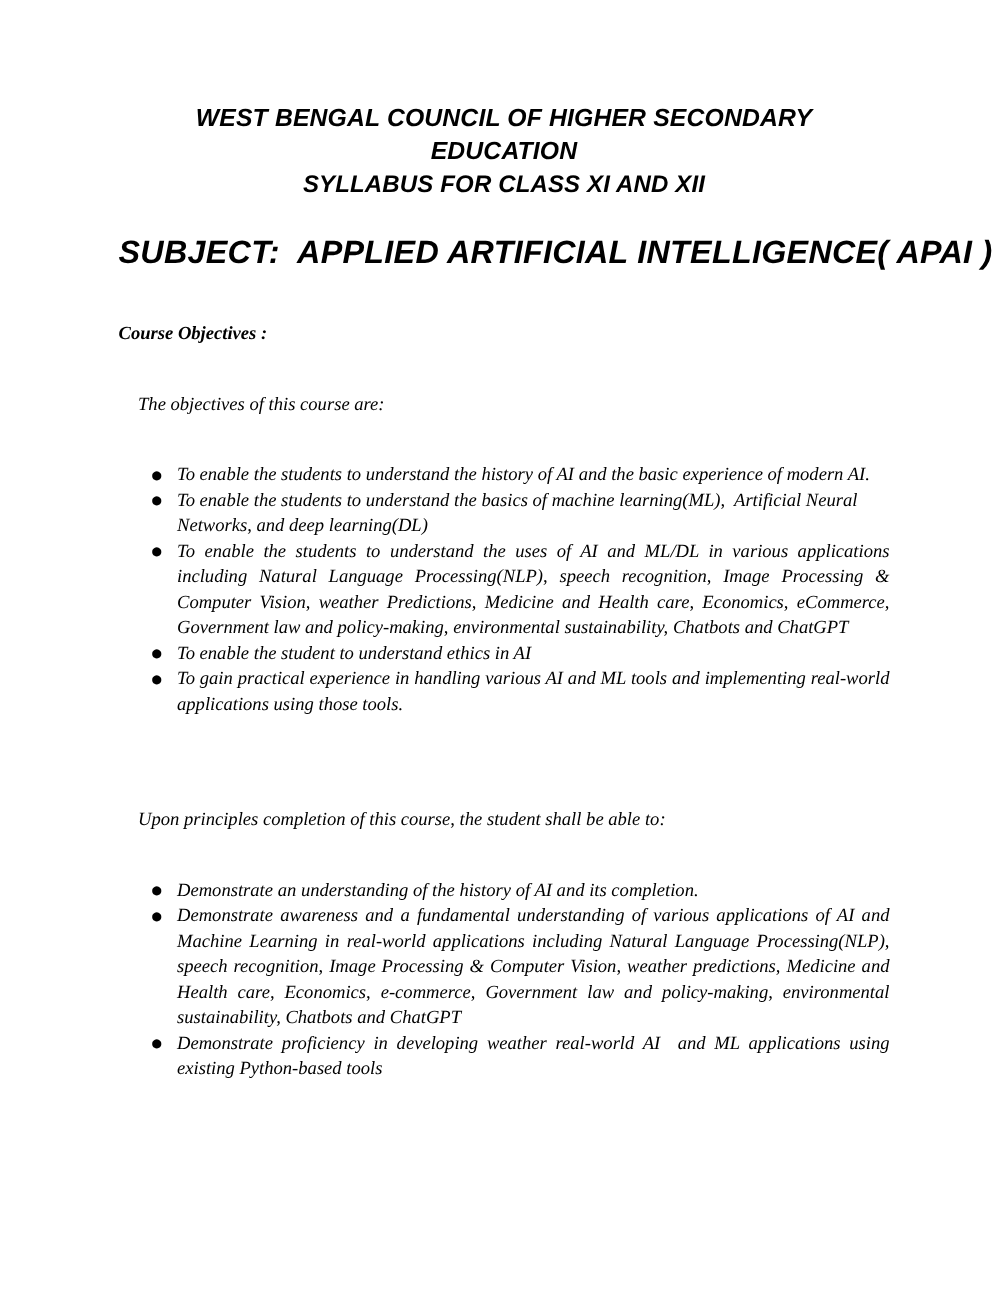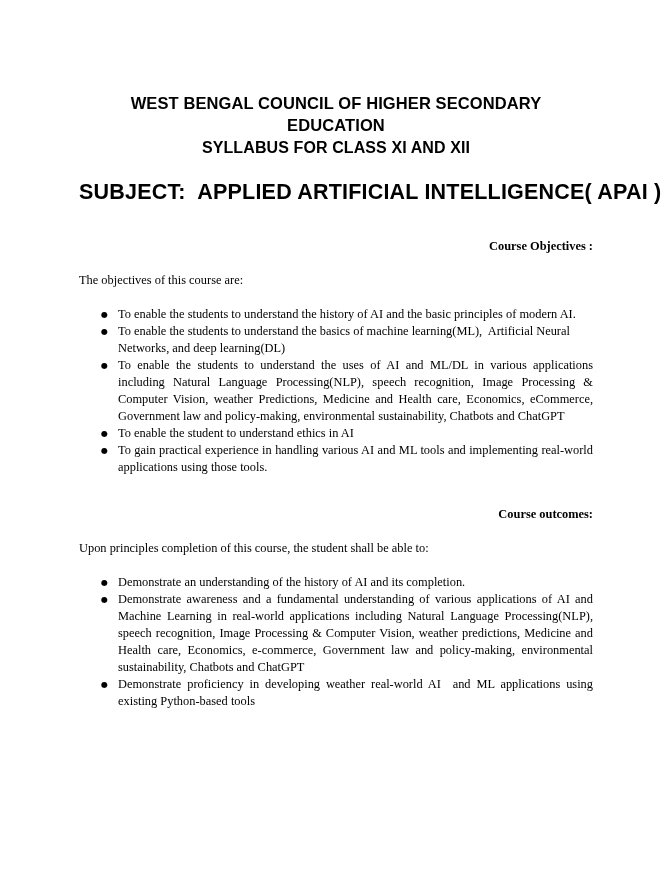--- a/index.html
+++ b/index.html
@@ -19,22 +19,23 @@
     position: relative;
     width: 672px;
     height: 870px;
     background: #ffffff;
     box-sizing: border-box;
     overflow: hidden;
   }
   .content {
     position: absolute;
     left: 79px;
-    top: 92px;
+    top: 68px;
     width: 514px;
+    font-style: italic;
   }
 
   
   .title-block {
     font-family: "Liberation Sans", "DejaVu Sans", sans-serif;
     font-weight: bold;
     text-align: center;
     color: #000;
   }
   .title-line-1 {
@@ -56,26 +57,25 @@
     margin-top: 18px;
     white-space: pre;
   }
 
   
   .section-heading {
     font-weight: bold;
     font-size: 12.4px;
     line-height: 17px;
     margin: 0;
-    text-align: right;
   }
   .para {
     font-size: 12.4px;
     line-height: 17px;
-    margin: 0;
+    margin: 13px;
   }
   .spacer-lg { height: 30px; }
   .spacer-md { height: 17px; }
 
   ul.bullets {
     list-style: none;
     margin: 0;
     padding: 0;
   }
   ul.bullets > li {
@@ -119,30 +119,29 @@
 
     <div class="section-heading">Course Objectives :</div>
 
     <div class="spacer-md"></div>
 
     <div class="para">The objectives of this course are:</div>
 
     <div class="spacer-md"></div>
 
     <ul class="bullets">
-      <li><span class="txt">To enable the students to understand the history of AI and the basic principles of modern AI.</span></li>
+      <li><span class="txt">To enable the students to understand the history of AI and the basic experience of modern AI.</span></li>
       <li><span class="txt">To enable the students to understand the basics of machine learning(ML),  Artificial Neural Networks, and deep learning(DL)</span></li>
       <li class="justify"><span class="txt">To enable the students to understand the uses of AI and ML/DL in various applications including Natural Language Processing(NLP), speech recognition, Image Processing &amp; Computer Vision, weather Predictions, Medicine and Health care, Economics, eCommerce, Government law and policy-making, environmental sustainability, Chatbots and ChatGPT</span></li>
       <li><span class="txt">To enable the student to understand ethics in AI</span></li>
       <li class="justify"><span class="txt">To gain practical experience in handling various AI and ML tools and implementing real-world applications using those tools.</span></li>
     </ul>
 
     <div class="spacer-lg"></div>
 
-    <div class="section-heading">Course outcomes:</div>
 
     <div class="spacer-md"></div>
 
     <div class="para">Upon principles completion of this course, the student shall be able to:</div>
 
     <div class="spacer-md"></div>
 
     <ul class="bullets">
       <li><span class="txt">Demonstrate an understanding of the history of AI and its completion.</span></li>
       <li class="justify"><span class="txt">Demonstrate awareness and a fundamental understanding of various applications of AI and   Machine Learning in real-world applications including Natural Language Processing(NLP), speech recognition, Image Processing &amp; Computer Vision, weather predictions, Medicine and Health care, Economics, e-commerce, Government law and policy-making, environmental sustainability, Chatbots and ChatGPT</span></li>

